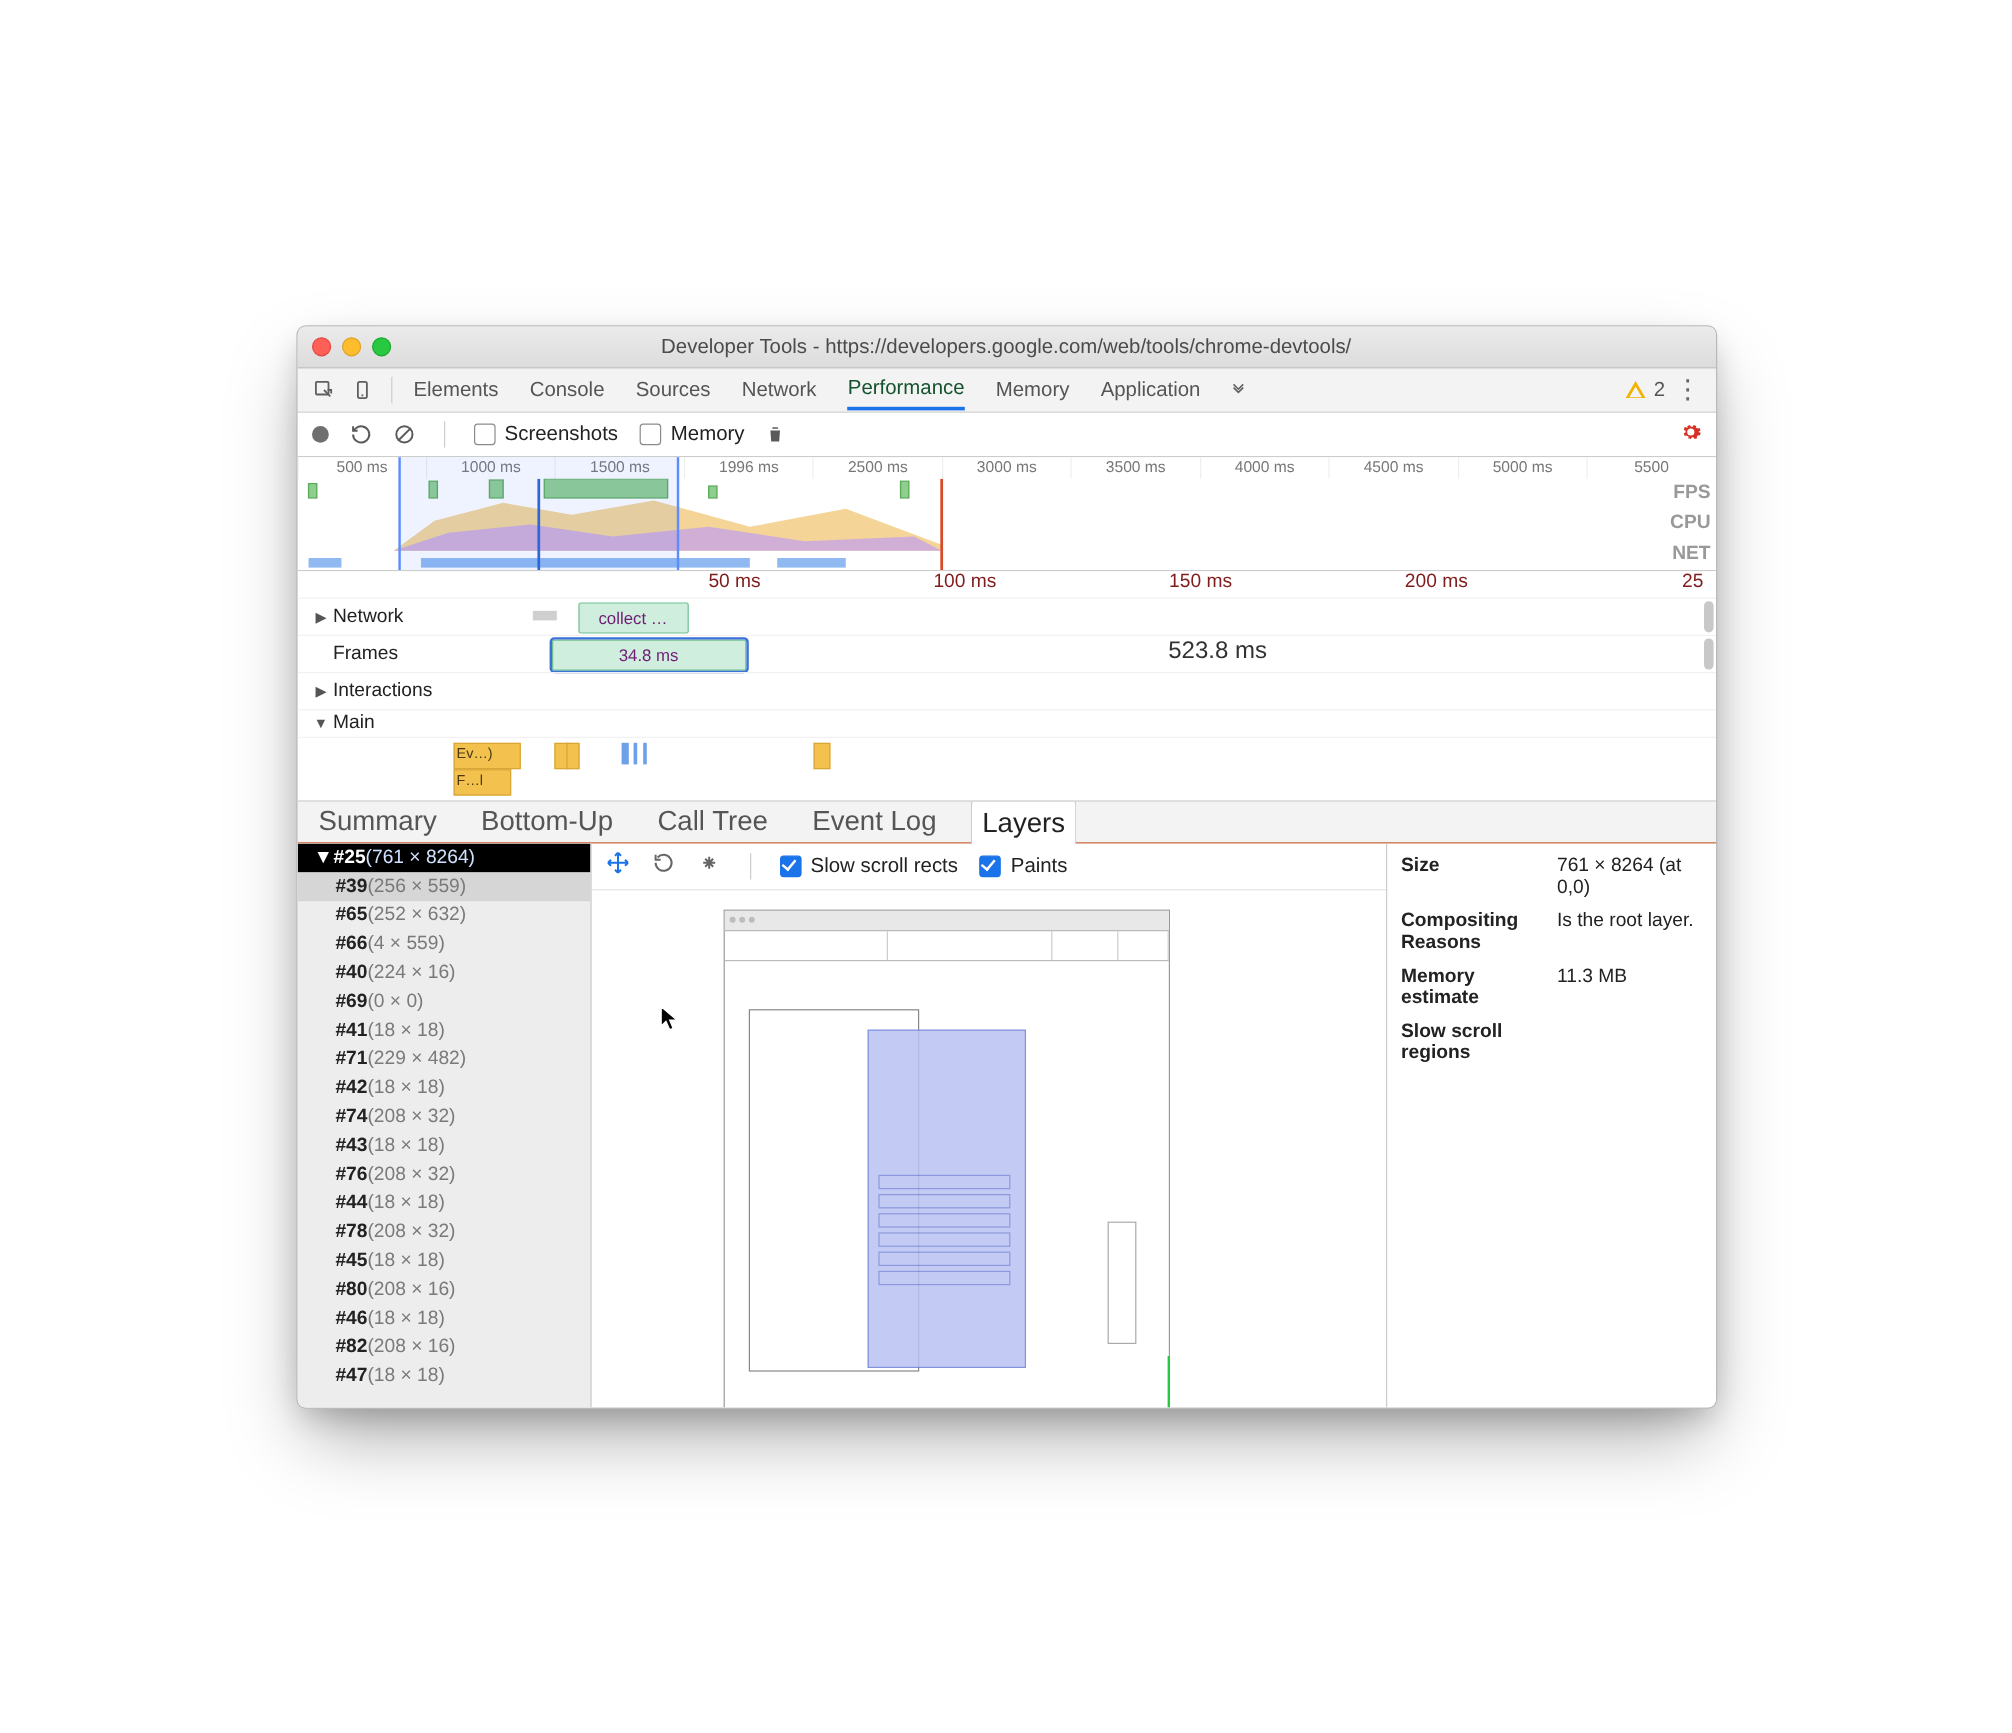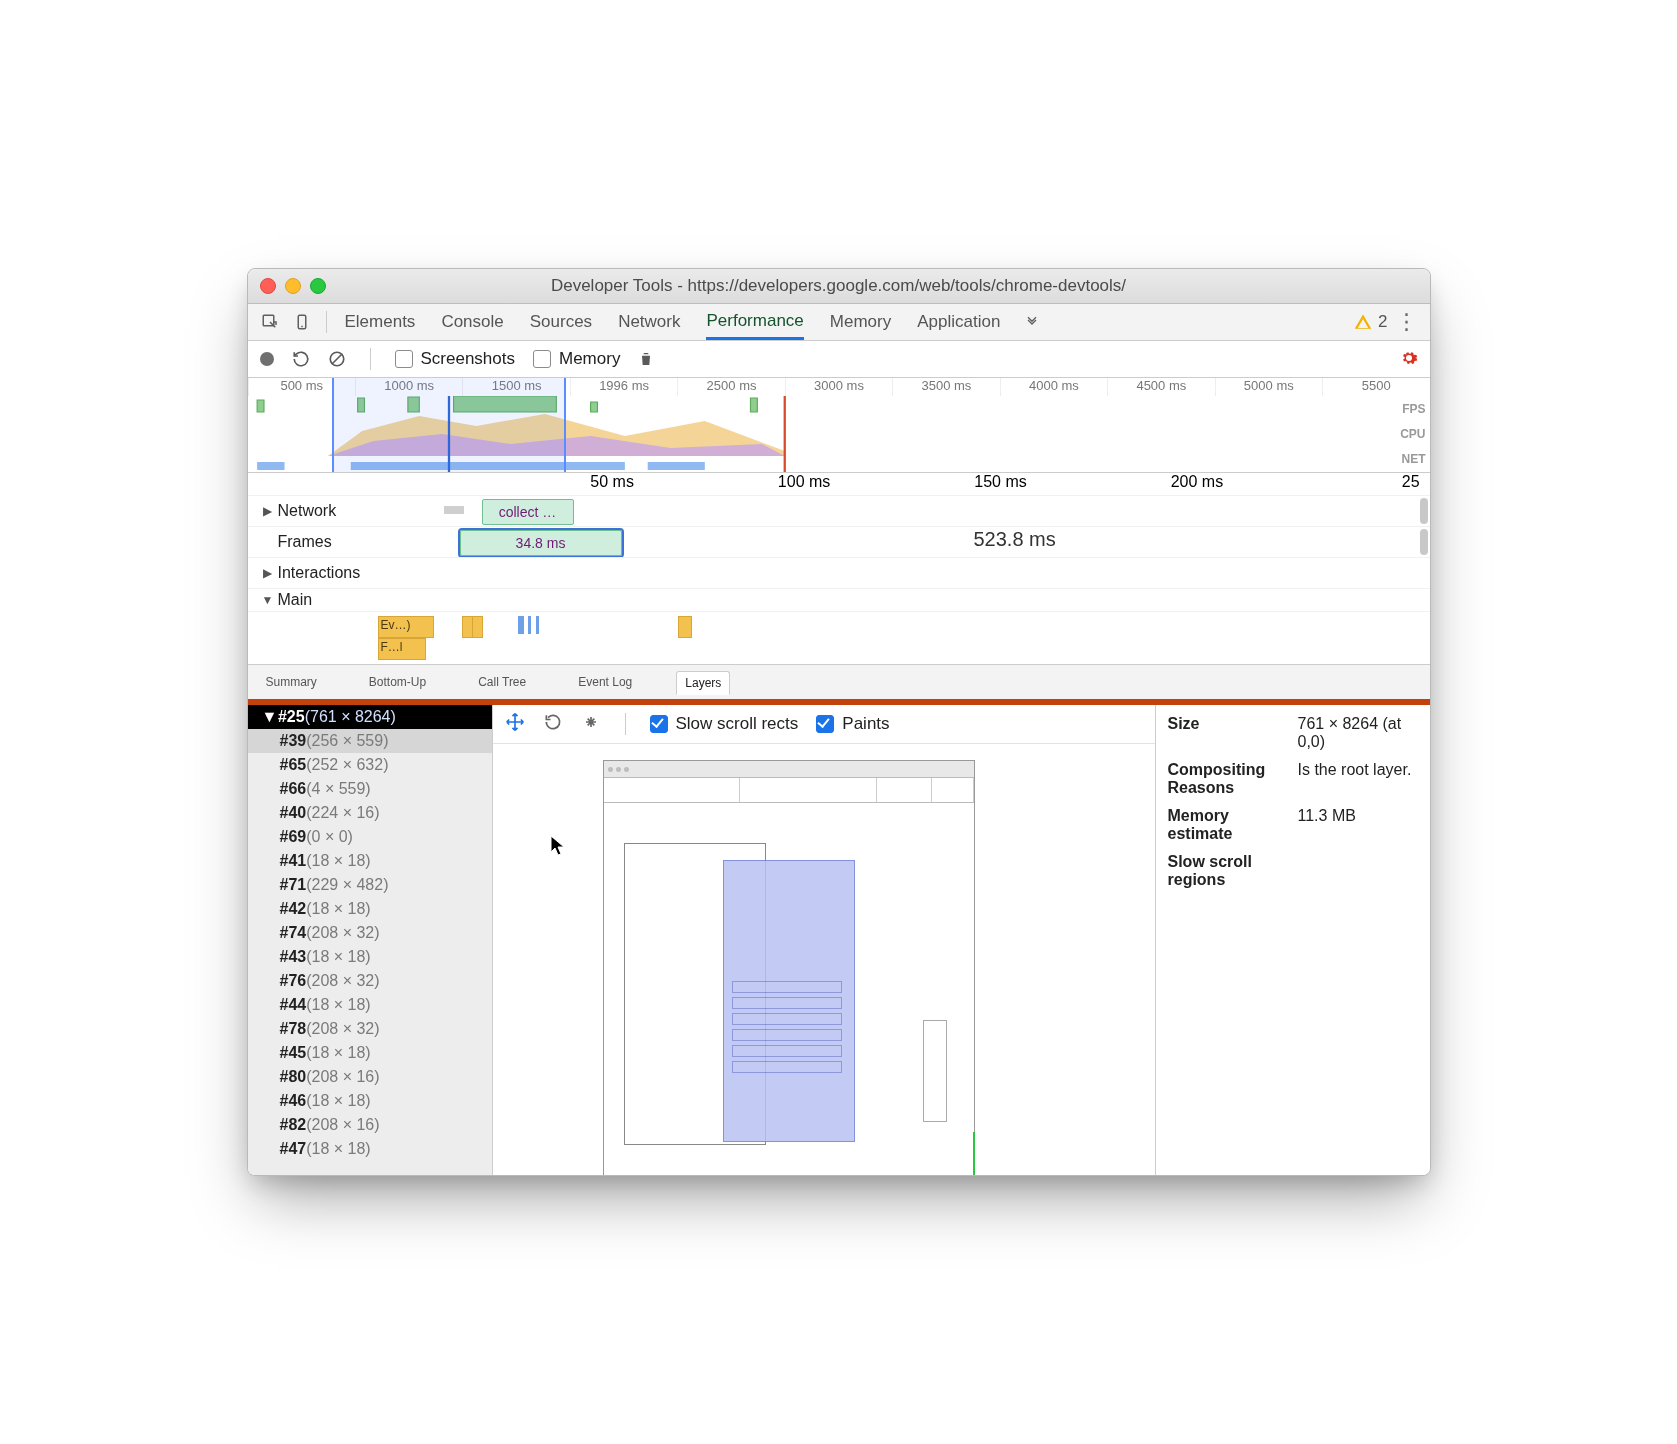--- a/index.html
+++ b/index.html
@@ -33,42 +33,42 @@
 .record-dot{width:14px;height:14px;border-radius:50%;background:#6f6f6f}
 .tbtn{color:#5a5a5a;cursor:pointer;display:flex;align-items:center;justify-content:center}
 .chk{display:flex;align-items:center;gap:8px;color:#222;font-size:17px}
 .chk .box{width:16px;height:16px;border:1.5px solid #8b8b8b;border-radius:3px}
 .gear-red{margin-left:auto;color:#d93025}
 
 
 .overview{position:relative;height:94px;background:#fff;border-bottom:1px solid #ccc}
 .ov-ticks{position:absolute;top:0;left:0;right:0;height:18px;display:flex;font-size:13px;color:#777}
 .ov-ticks span{flex:1;text-align:center;border-left:1px solid #eee}
-.ov-labels{position:absolute;right:4px;top:18px;bottom:0;width:36px;display:flex;flex-direction:column;justify-content:space-around;font-size:12px;font-weight:700;color:#999;text-align:right}
+.ov-labels{position:absolute;right:4px;top:18px;bottom:0;width:36px;display:flex;flex-direction:column;justify-content:space-around;font-size:16px;font-weight:700;color:#999;text-align:right}
 .ov-sel{position:absolute;left:84px;top:0;bottom:0;width:230px;background:rgba(88,141,255,.10);border-left:2px solid #5b8dff;border-right:2px solid #5b8dff}
 .ov-chart{position:absolute;left:0;right:40px;top:18px;bottom:0}
 .ov-chart svg{width:100%;height:100%}
 
 
 .flame{background:#fff;border-bottom:1px solid #ccc;position:relative}
-.flame-ticks{display:flex;height:22px;font-size:16px;color:#000000;padding-left:200px}
+.flame-ticks{display:flex;height:22px;font-size:16px;color:#7f1d1d;padding-left:200px}
 .flame-ticks span{flex:1;text-align:right;padding-right:10px}
 .flame-rows{}
 .frow{display:flex;align-items:center;height:30px;border-top:1px solid #f1f1f1;position:relative}
 .frow .lbl{width:112px;padding-left:14px;font-size:16px;color:#222;display:flex;align-items:center;gap:4px}
 .frow .lbl .tri{font-size:12px;color:#555}
 .frow .area{flex:1;position:relative;height:100%}
 .frame-box{position:absolute;top:3px;height:24px;border:1px solid #6fbf8f;background:#cfeedd;border-radius:2px;display:flex;align-items:center;justify-content:center;font-size:14px;color:#701a75}
 .frame-box.sel{outline:2px solid #3a72d8}
 .flame-main{height:52px;border-top:1px solid #f1f1f1;position:relative}
 .yl{position:absolute;background:#f2c14e;border:1px solid #d8a637;font-size:12px;color:#4a3a12;overflow:hidden;white-space:nowrap;padding:1px 2px}
 .frow .scrollbar{position:absolute;right:2px;top:2px;bottom:2px;width:8px;background:#c8c8c8;border-radius:4px}
 
 
-.btabs{display:flex;align-items:center;height:34px;background:#f3f3f3;border-bottom:6px solid #c2410c;padding-left:10px;gap:36px;font-size:12px;color:#555}
+.btabs{display:flex;align-items:center;height:34px;background:#f3f3f3;border-bottom:1px solid #c2410c;padding-left:10px;gap:21px;font-size:23px;color:#555}
 .btabs .bt{padding:4px 8px;cursor:pointer}
 .btabs .bt.active{background:#fff;border:1px solid #ccc;border-bottom:1px solid #fff;border-radius:3px 3px 0 0;color:#222;margin-bottom:-1px}
 
 
 .layers{display:flex;height:470px;background:#fff}
 .ltree{width:244px;background:#ededed;border-right:1px solid #ccc;overflow:auto;font-size:16px}
 .ltree .node{padding:3px 8px 3px 14px;white-space:nowrap;cursor:pointer}
 .ltree .node.sel{background:#000000;color:#fff}
 .ltree .node.hover{background:#d6d6d6}
 .ltree .node .id{font-weight:600}

